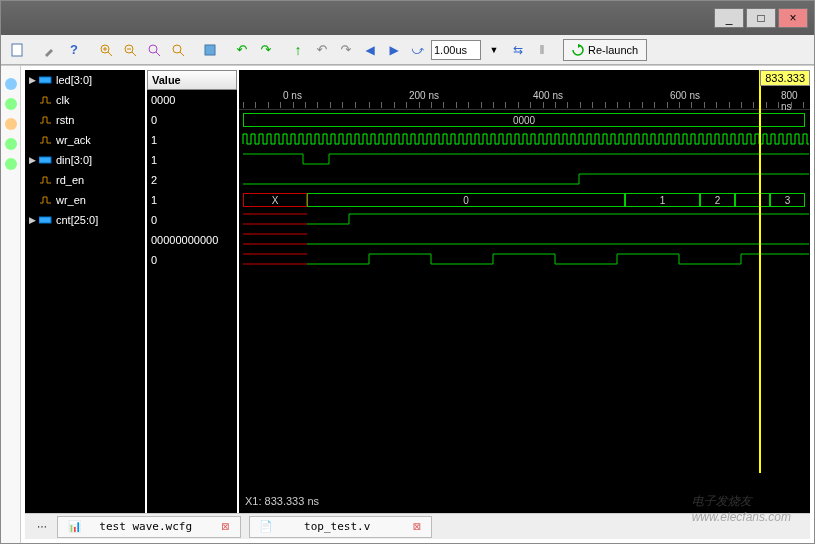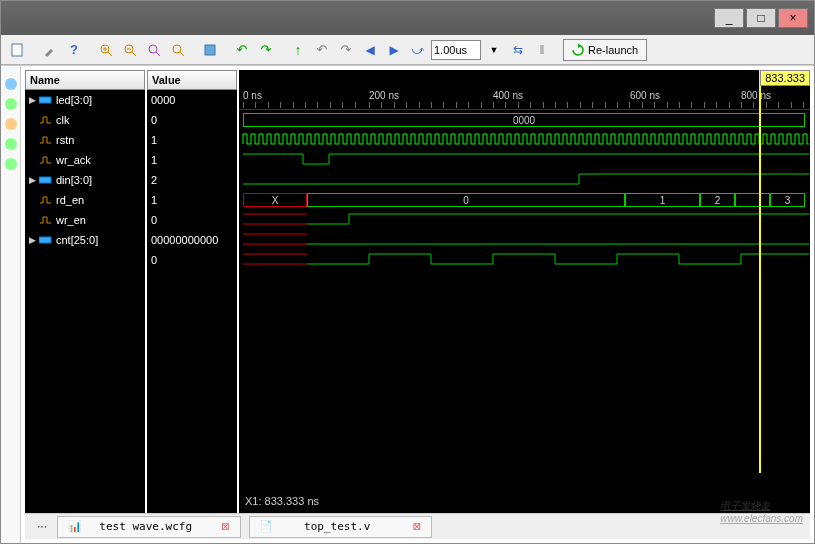--- a/index.html
+++ b/index.html
@@ -21,34 +21,34 @@
 .namep { width:120px; }
 .valp { width:90px; }
 .wavp { flex:1; position:relative; }
 .phead { background:linear-gradient(#fdfdfd,#e4e4e4); border:1px solid #888; height:20px; display:flex; align-items:center; padding:0 4px; font-weight:bold; }
 .plist { flex:1; overflow:hidden; }
 .row { height:20px; display:flex; align-items:center; padding:0 4px; color:#fff; font-size:11px; }
 .exp { width:10px; color:#ccc; font-size:9px; }
 .sigicon { width:14px; height:12px; margin-right:3px; display:flex; align-items:center; justify-content:center; }
 .marker-lbl { position:absolute; top:0; right:0; background:#ffff66; color:#000; padding:1px 4px; font-size:11px; border:1px solid #888; z-index:10; }
 .ruler { height:22px; background:#000; color:#ccc; position:relative; font-size:10px; border-bottom:1px solid #333; margin-top:18px; }
-.rtick { position:absolute; top:2px; }
+.rtick { position:absolute; top:2px;margin-left:40px; }
 .rtickmark { position:absolute; top:14px; width:1px; height:6px; background:#666; }
 .waverows { position:relative; }
 .wrow { height:20px; position:relative; }
 .cursor-line { position:absolute; top:0; bottom:40px; width:2px; background:#ffff00; z-index:5; }
 .svgwave { position:absolute; left:0; top:0; }
 .busbox { position:absolute; height:14px; top:3px; border:1px solid #0c0; color:#ccc; font-size:10px; display:flex; align-items:center; justify-content:center; overflow:hidden; }
 .redbox { border-color:#c00; }
 .hatched { background:repeating-linear-gradient(45deg,#030,#030 2px,#060 2px,#060 4px); }
 .wstatus { height:20px; color:#ccc; font-size:11px; padding:2px 6px; }
 .tabbar { height:26px; background:#eee; border-top:1px solid #ccc; display:flex; align-items:center; padding:0 6px; gap:4px; }
 .tab { height:22px; padding:0 10px; border:1px solid #bbb; background:#f8f8f8; display:flex; align-items:center; gap:4px; font-size:11px; font-family:monospace; }
 .tabclose { color:#d66; font-size:13px; margin-left:12px; }
-.watermark { position:absolute; bottom:20px; right:12px; color:rgba(120,120,120,0.6); font-size:10px; font-style:italic; z-index:20;text-decoration:underline; }
+.watermark { position:absolute; bottom:20px; right:24px; color:rgba(120,120,120,0.6); font-size:12px; font-style:italic; z-index:20; }
 </style>
 </head>
 <body>
 
 <div class="win-border">
   <div class="titlebar">
     <div class="win-btn">
         <span>_</span>
       </div>
     <div class="win-btn">
@@ -136,23 +136,20 @@
       <div class="gdot" style="background:#8f8;"></div>
       <div class="gdot" style="background:#fc8;"></div>
       <div class="gdot" style="background:#8f8;"></div>
       <div class="gdot" style="background:#8f8;"></div>
     </div>
 
     <div class="main-area">
       <div class="panels">
 
         <div class="panel namep">
-          <div class="phead">
-              <span>Name</span>
-            </div>
           <div class="plist" id="namelist">
               <div class="row">
                 <span class="exp">▶</span>
                 <span class="sigicon">
                   <svg width="14" height="10">
                     <rect x="0" y="2" width="12" height="6" fill="#3af" stroke="#07c"></rect>
                   </svg>
                 </span>
                 <span>led[3:0]</span>
               </div>

